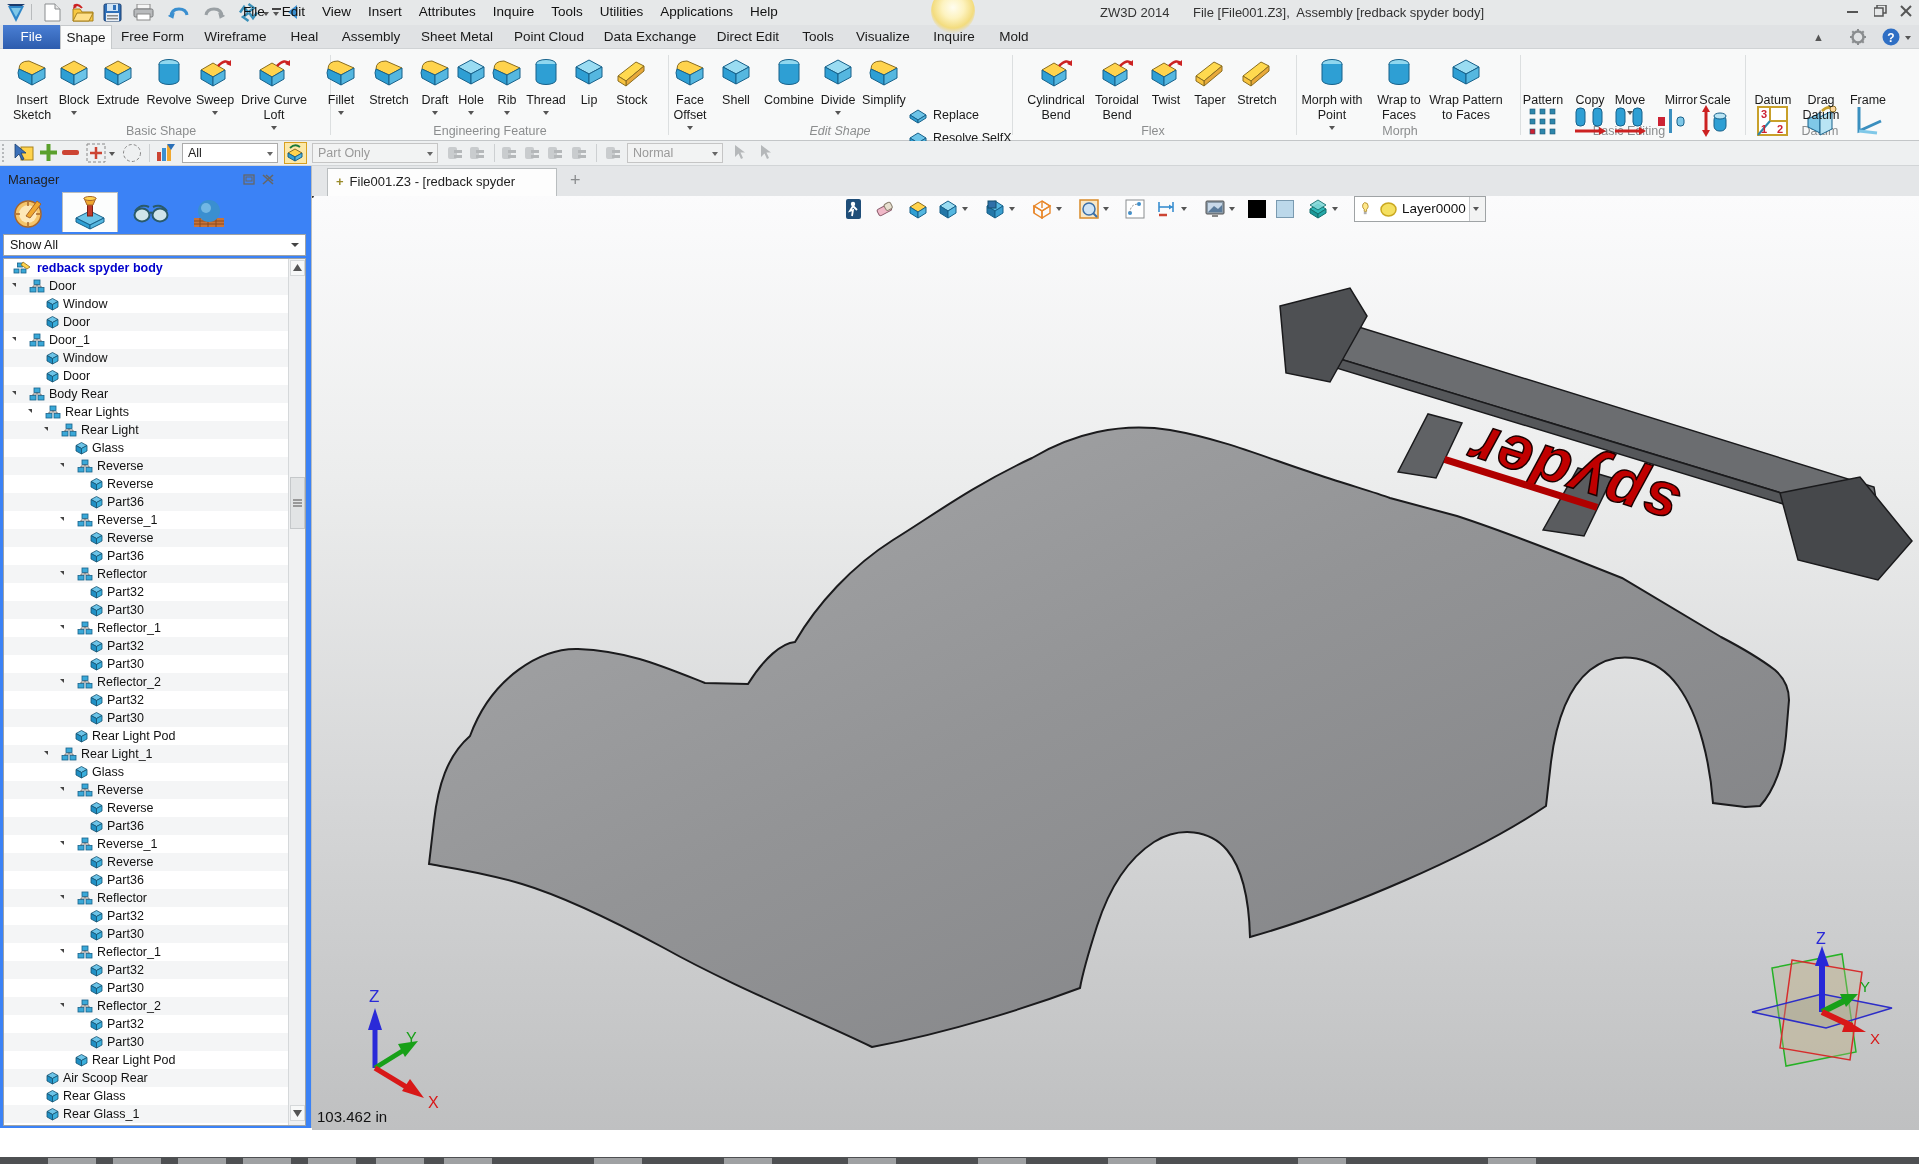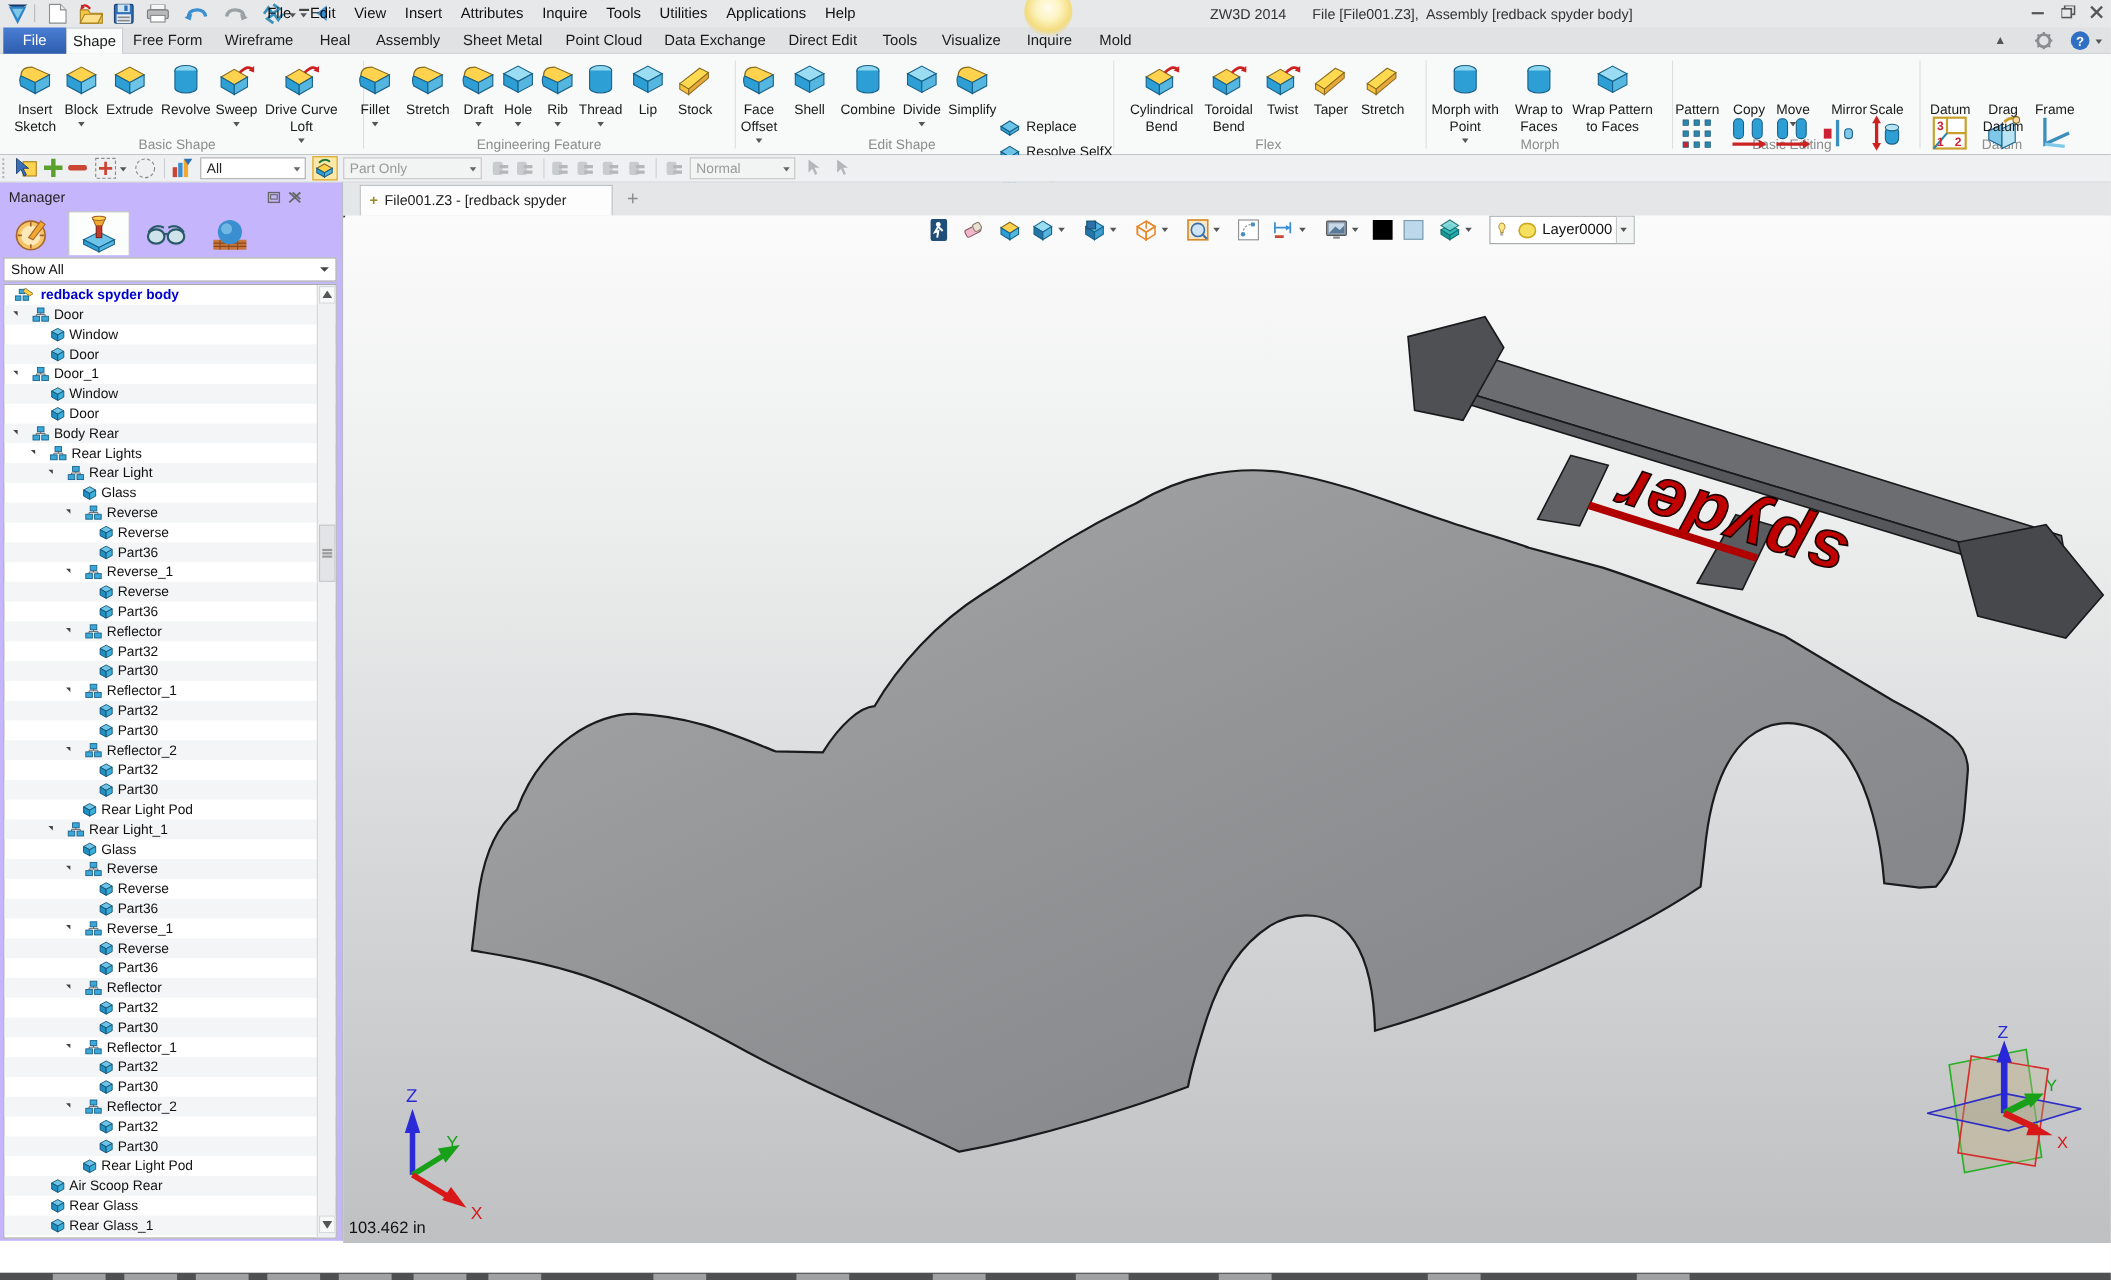--- a/index.html
+++ b/index.html
@@ -23,21 +23,21 @@
   .rsep { position:absolute; top:6px; width:1px; height:80px; background:#dcdfe0; }
   .rgrouplbl { position:absolute; top:75px; font-size:12.5px; color:#8b8d8e; text-align:center; }
   .rlbl { position:absolute; font-size:12.5px; color:#1a1a1a; text-align:center; line-height:14.5px; }
   .rlblsm { position:absolute; font-size:12.5px; color:#1a1a1a; }
 
   #toolbar { position:absolute; left:0; top:141px; width:1919px; height:25px; background:#eef0f1; border-bottom:1px solid #d2d5d7; }
   .combo { position:absolute; top:2px; height:20px; background:#fff; border:1px solid #ababab; font-size:12.5px; color:#222; line-height:18px; padding-left:5px; }
   .combo.gray { color:#9a9a9a; background:#f2f3f3; border-color:#c5c5c5;}
   .combo .ca { position:absolute; right:4px; top:8px; width:0; height:0; border-left:3.5px solid transparent; border-right:3.5px solid transparent; border-top:4px solid #666; }
 
-  #leftpanel { position:absolute; left:0; top:166px; width:312px; height:962px; background:#c4b5fd; border-right:1px solid #b9bdbf; }
+  #leftpanel { position:absolute; left:0; top:166px; width:312px; height:962px; background:#3b82f6; border-right:1px solid #b9bdbf; }
   #mgrhead { position:absolute; left:8px; top:6px; font-size:13px; color:#222; }
   #mgrtabs { position:absolute; left:0; top:26px; width:311px; height:40px; }
   #showall { position:absolute; left:3px; top:68px; width:303px; height:22px; background:#fff; border:1px solid #9fa3a5; font-size:12.5px; line-height:20px; padding-left:6px; color:#111; }
   #showall .ca { position:absolute; right:6px; top:8px; width:0; height:0; border-left:4px solid transparent; border-right:4px solid transparent; border-top:4.5px solid #444; }
   #tree { position:absolute; left:3px; top:92px; width:303px; height:868px; background:#fff; border:1px solid #9fa3a5; overflow:hidden; }
   .trow { position:relative; width:100%; height:18px; font-size:12.5px; color:#111; white-space:nowrap; }
   .trow.alt { background:#f4f5f6; }
   .tarrow { position:absolute; top:6px; width:0; height:0; border-top:4.5px solid #444; border-left:4.5px solid transparent; }
   .ticon { position:absolute; top:2px; }
   .ttext { position:absolute; top:2px; }
@@ -177,21 +177,21 @@
 
   <div id="ribbon">
     <div class="rsep" style="left:330px"></div>
 <div class="rsep" style="left:668px"></div>
 <div class="rsep" style="left:1012px"></div>
 <div class="rsep" style="left:1296px"></div>
 <div class="rsep" style="left:1520px"></div>
 <div class="rsep" style="left:1745px"></div>
 <div class="rgrouplbl" style="left:81px;width:160px;">Basic Shape</div>
 <div class="rgrouplbl" style="left:410px;width:160px;">Engineering Feature</div>
-<div class="rgrouplbl" style="left:740px;width:160px;">Edit Shape</div>
+<div class="rgrouplbl" style="left:760px;width:160px;font-style:italic;">Edit Shape</div>
 <div class="rgrouplbl" style="left:1073px;width:160px;">Flex</div>
 <div class="rgrouplbl" style="left:1320px;width:160px;">Morph</div>
 <div class="rgrouplbl" style="left:1549px;width:160px;">Basic Editing</div>
 <div class="rgrouplbl" style="left:1740px;width:160px;">Datum</div>
 <svg class="abs" style="left:15px;top:7px" width="34" height="32" viewBox="0 0 34 32">
         <path d="M4,13 Q4,5 14,5 L30,12 L17,19 Z" fill="#ffd34d" stroke="#8a6d1f" stroke-width="1"></path>
         <path d="M4,13 L17,19 L17,29 L4,22 Q2,16 4,13 Z" fill="#2e9fd4" stroke="#17618a" stroke-width="1"></path>
         <polygon points="30,12 17,19 17,29 30,22" fill="#55b7e0" stroke="#17618a" stroke-width="1"></polygon>
       </svg>
 <div class="rlbl" style="left:-23px;top:44px;width:110px;">Insert<br>Sketch</div>

